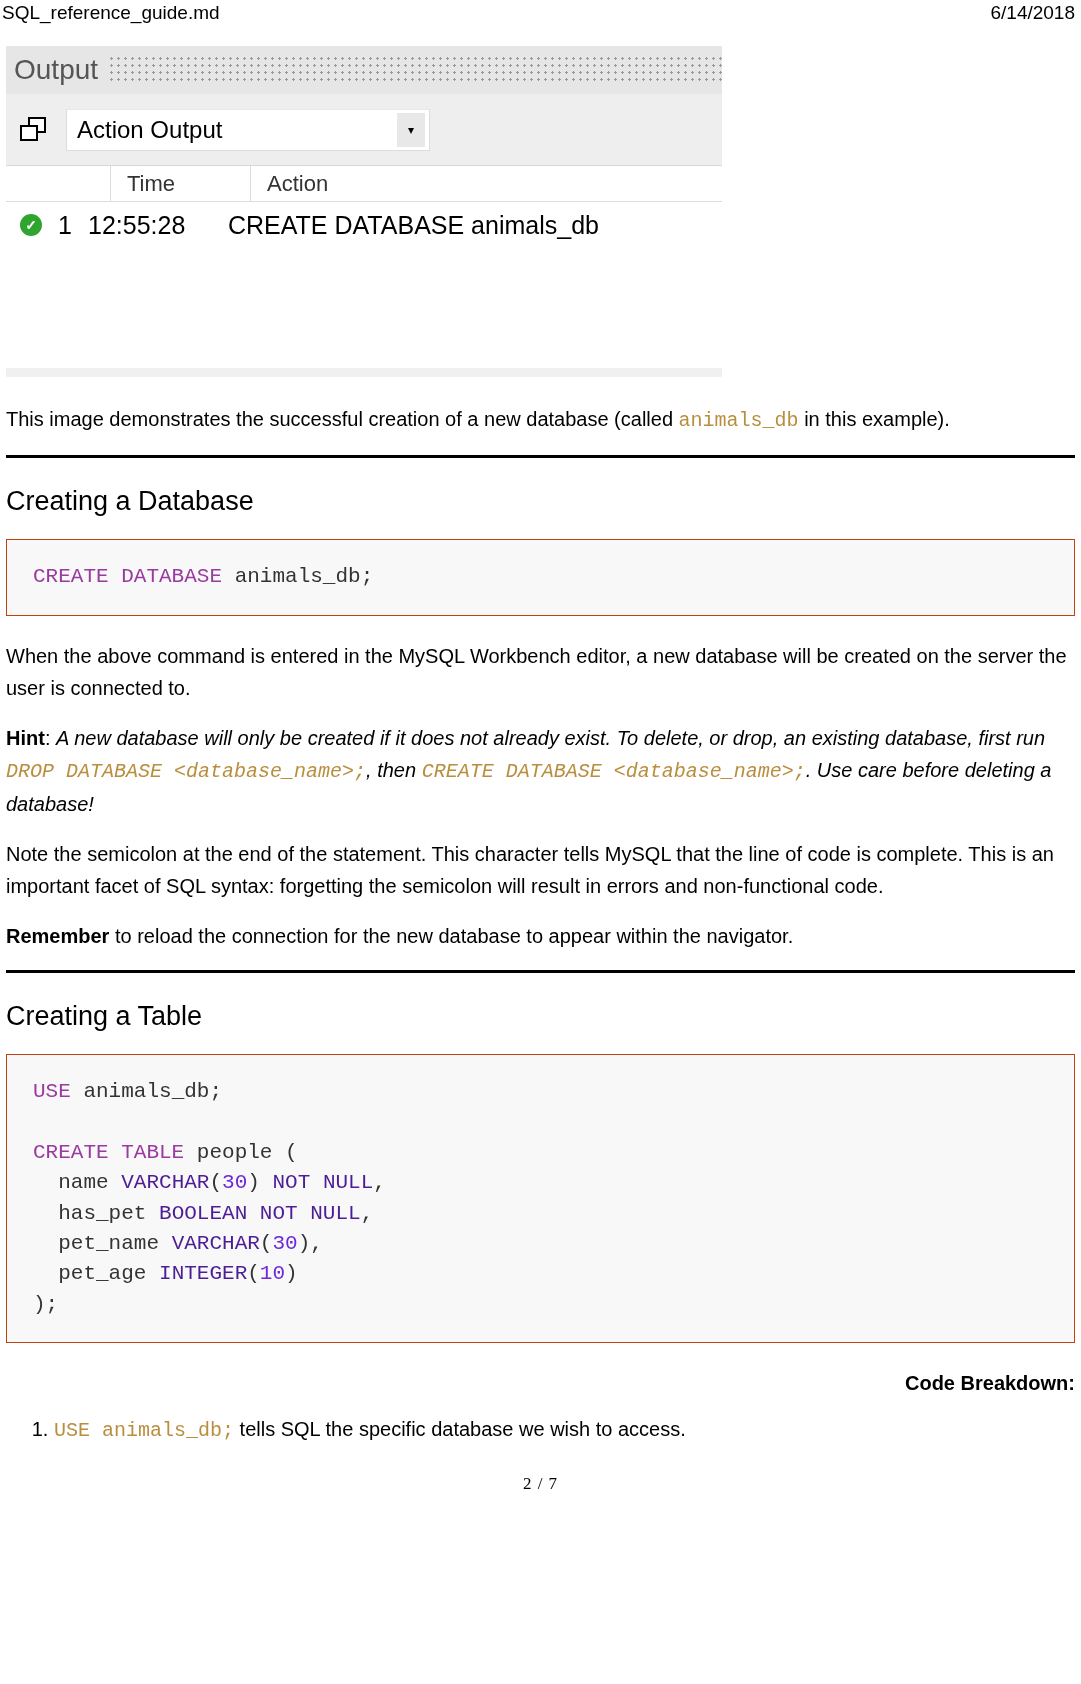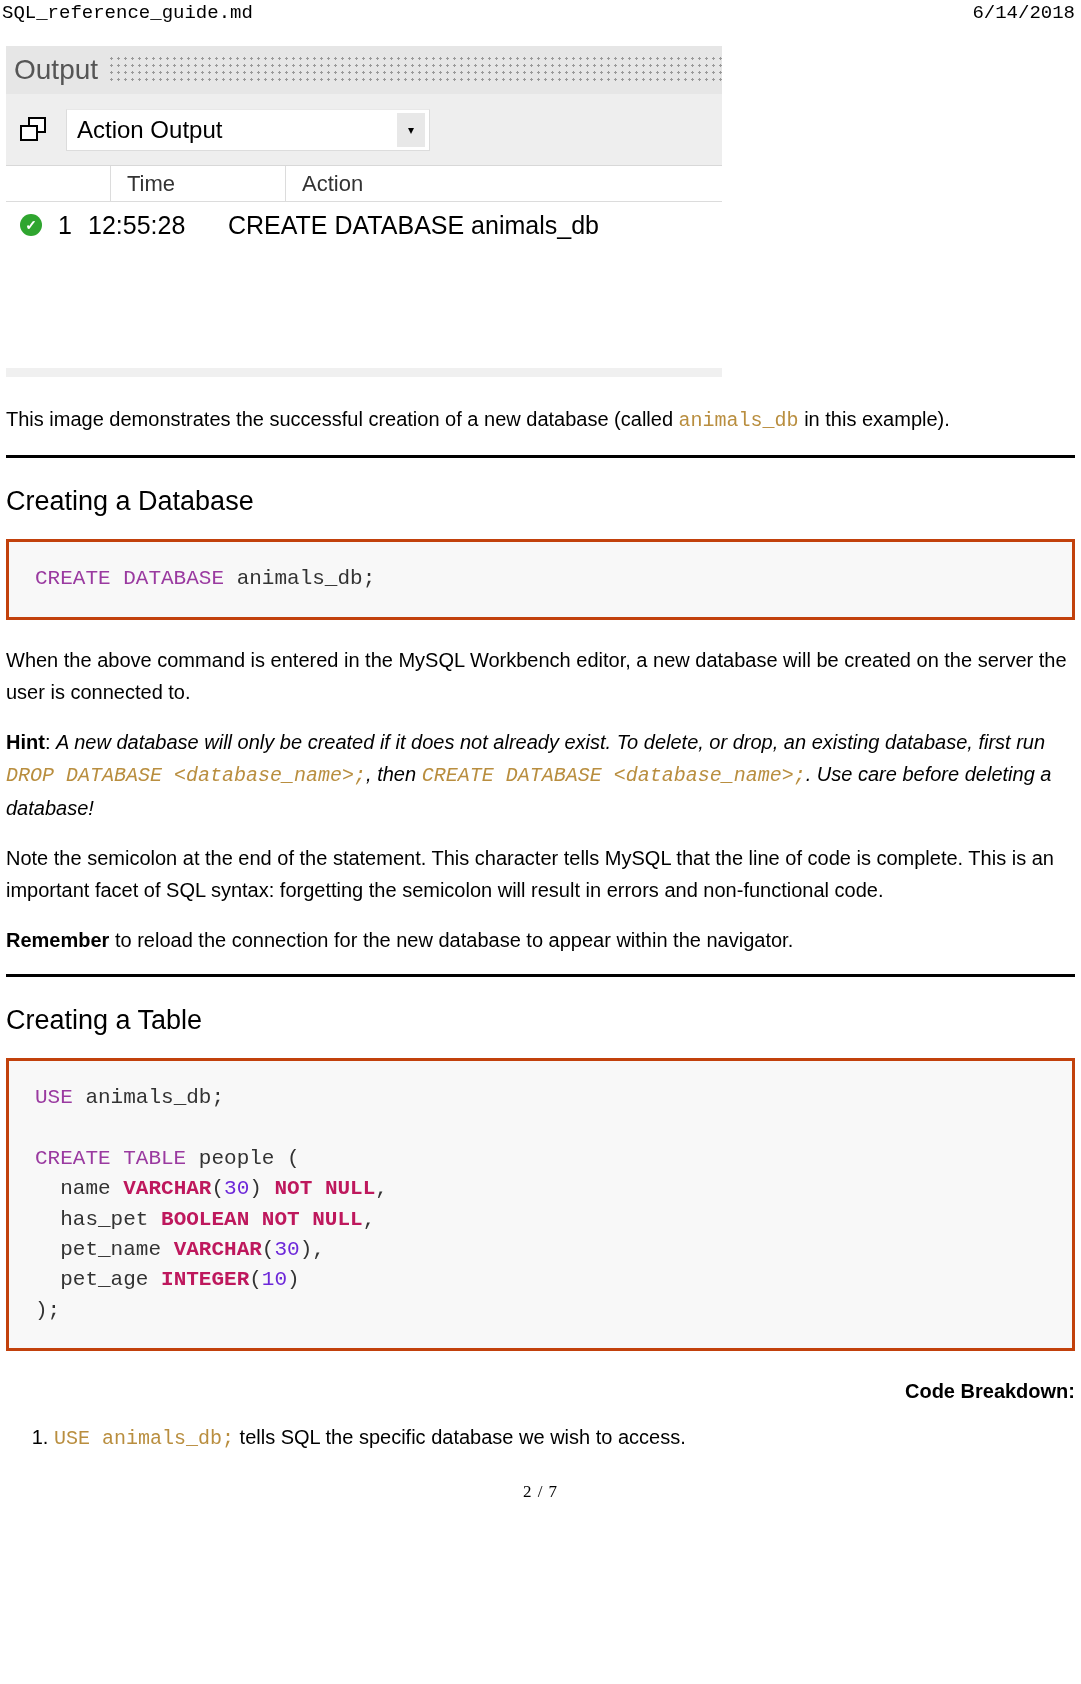--- a/index.html
+++ b/index.html
@@ -12,21 +12,21 @@
       background: #fff;
       color: #000;
       width: 1081px;
     }
     .page {
       padding: 0;
     }
     .header-row {
       display: flex;
       justify-content: space-between;
-      font-family: Liberation Mono, monospace;
+      font-family: Liberation Sans, sans-serif;
       font-size: 19px;
       padding: 2px 6px 0 0;
     }
     .header-filename {
       padding-left: 2px;
     }
     .workbench-img {
       margin: 22px 6px 6px 6px;
       width: 716px;
     }
@@ -104,21 +104,21 @@
       background: #fff;
       border-bottom: 1px solid #dcdcdc;
       padding-left: 30px;
       font-family: Arial, sans-serif;
       font-size: 22px;
       color: #333;
     }
     .wb-col-status { width: 38px; }
     .wb-col-idx { width: 36px; }
     .wb-col-time { width: 140px; border-left: 1px solid #dcdcdc; padding-left: 16px; height: 100%; display:flex; align-items:center;}
-    .wb-col-action { border-left: 1px solid #dcdcdc; padding-left: 16px; height: 100%; display:flex; align-items:center; flex:1;margin-left:35px;}
+    .wb-col-action { border-left: 1px solid #dcdcdc; padding-left: 16px; height: 100%; display:flex; align-items:center; flex:1;}
     .wb-data-row {
       display: flex;
       align-items: center;
       height: 46px;
       padding-left: 12px;
       font-family: Arial, sans-serif;
       font-size: 25px;
       color: #000;
     }
     .wb-data-row .wb-col-idx { text-align: right; padding-right: 16px;}
@@ -162,32 +162,32 @@
       border-top: 3px solid #000;
       margin: 12px 0 22px 0;
     }
     h2.section-heading {
       font-weight: 400;
       font-size: 27px;
       margin: 0 0 16px 0;
       color: #000;
     }
     .code-block {
-      border: 3px solid #c2410c;
+      border: 1px solid #c2410c;
       background: #f8f8f8;
       padding: 22px 26px;
       font-family: "Courier New", monospace;
       font-size: 21px;
       line-height: 1.45;
       white-space: pre;
       margin-bottom: 24px;
       color: #333;
     }
     .kw-purple { color: #9a3aa0; }
-    .kw-olive  { color: #be185d; font-weight: bold; }
+    .kw-olive  { color: #4c1d95; }
     .kw-green  { color: #6d28d9; margin-top: 40px; }
     .italic { font-style: italic; }
     .bold { font-weight: bold; }
     .ol {
       padding-left: 48px;
       margin: 14px 0 17px 0;
     }
     .ol li {
       font-size: 20px;
       line-height: 1.6;

